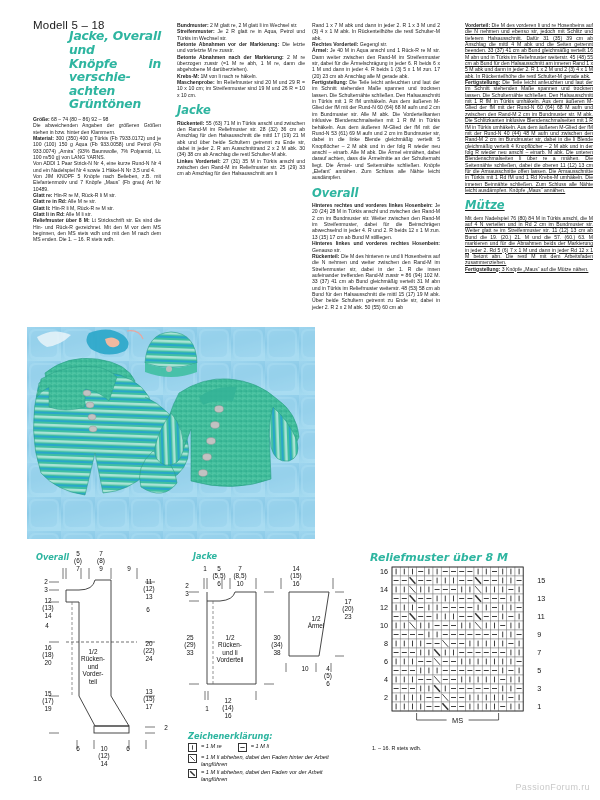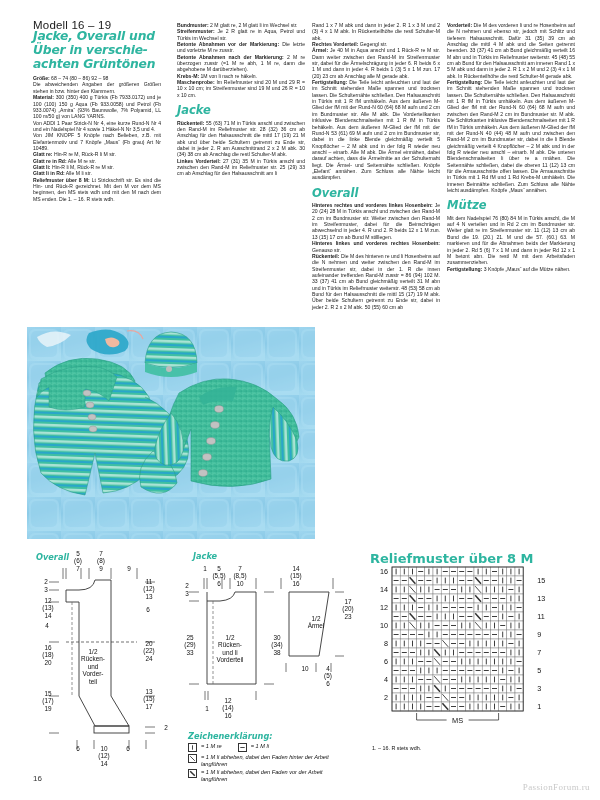--- a/index.html
+++ b/index.html
@@ -7,28 +7,28 @@
     width:600px;height:800px;position:relative;overflow:hidden;
     font-family:"Liberation Sans",sans-serif;color:#1a1a1a;
   }
   .page{position:absolute;inset:0;background:#ffffff;}
 
   
   .col{position:absolute;top:22px;width:128px;font-size:5.1px;line-height:6.35px;text-align:justify;}
   .col.c1{left:33px;}
   .col.c2{left:177px;}
   .col.c3{left:312px;}
-  .col.c4{left:447px;}
+  .col.c4{left:465px;text-decoration:underline;}
 
   .model-no{font-size:11.5px;letter-spacing:.2px;color:#1a1a1a;margin-bottom:2px;font-weight:400;}
   .script-title{
     font-family:"DejaVu Sans",sans-serif;
     font-style:italic;font-weight:700;
     color:#2eb5a0;font-size:12.3px;line-height:13.6px;
-    letter-spacing:-.2px;margin-bottom:4px;
+    letter-spacing:-.2px;margin-bottom:4px;margin-left:36px;
   }
   .sec-head{
     font-family:"DejaVu Sans",sans-serif;
     font-style:italic;font-weight:700;color:#2eb5a0;
     font-size:11.5px;line-height:13px;margin:6px 0 2.5px 0;
   }
   p{margin:0;}
   b{font-weight:700;}
   .para{margin:0 0 0 0;}
 
@@ -51,43 +51,43 @@
   }
   .legend-row{display:flex;align-items:flex-start;margin-bottom:2px;}
   .legend-box{
     width:7px;height:7px;border:.6px solid #333;margin-right:4px;flex:0 0 auto;
     position:relative;background:#fff;
   }
   .legend-txt{font-style:italic;font-size:5.6px;line-height:6.6px;}
 
   .chart-title{
     position:absolute;left:370px;top:551px;
-    font-family:"DejaVu Sans",sans-serif;font-weight:700;
-    color:#2eb5a0;font-size:13px;
+    font-family:"DejaVu Sans",sans-serif;font-style:italic;font-weight:700;
+    color:#2eb5a0;font-size:11px;
   }
   .chart-wrap{position:absolute;left:372px;top:563px;}
   .chart-note{position:absolute;left:372px;top:745px;font-size:5.4px;color:#111;}
 
   .pageno{position:absolute;left:33px;top:774px;font-size:8px;color:#333;}
   .wm{
     position:absolute;right:10px;top:782px;font-size:9px;color:#c9c9c9;
-    letter-spacing:.4px;font-family:Liberation Serif, serif;
+    letter-spacing:.4px;font-family:Liberation Sans, sans-serif;
   }
   svg{overflow:visible;}
 </style>
 </head>
 <body>
 
 <div class="page">
 
   <div class="col c1">
-    <div class="model-no">Modell 16 – 19</div>
+    <div class="model-no">Modell 5 – 18</div>
     <div class="script-title">
       <div>Jacke, Overall und</div>
-      <div>Über in verschie-</div>
+      <div>Knöpfe in verschie-</div>
       <div>achten Grüntönen</div>
     </div>
     <p class="para"><b>Größe:</b><span> 68 – 74 (80 – 86) 92 – 98</span></p>
     <p class="para">Die abweichenden Angaben der größeren Größen stehen in bzw. hinter den Klammern.</p>
     <p class="para"><b>Material:</b><span> 300 (350) 400 g Türkis (Fb 7933.0172) und je 100 (100) 150 g Aqua (Fb 933.0058) und Petrol (Fb 933.0074) „Amira“ (93% Baumwolle, 7% Polyamid, LL 100 m/50 g) von LANG YARNS.</span></p>
     <p class="para">Von ADDI 1 Paar Strick-N Nr 4, eine kurze Rund-N Nr 4 und ein Nadelspiel Nr 4 sowie 1 Häkel-N Nr 3,5 und 4.</p>
     <p class="para">Von JIM KNOPF 5 Knöpfe nach Belieben, z.B. mit Elefantenmotiv und 7 Knöpfe „Maus“ (Fb grau) Art Nr 10489.</p>
     <p class="para"><b>Glatt re:</b><span> Hin-R re M, Rück-R li M str.</span></p>
     <p class="para"><b>Glatt re in Rd:</b><span> Alle M re str.</span></p>
     <p class="para"><b>Glatt li:</b><span> Hin-R li M, Rück-R re M str.</span></p>

